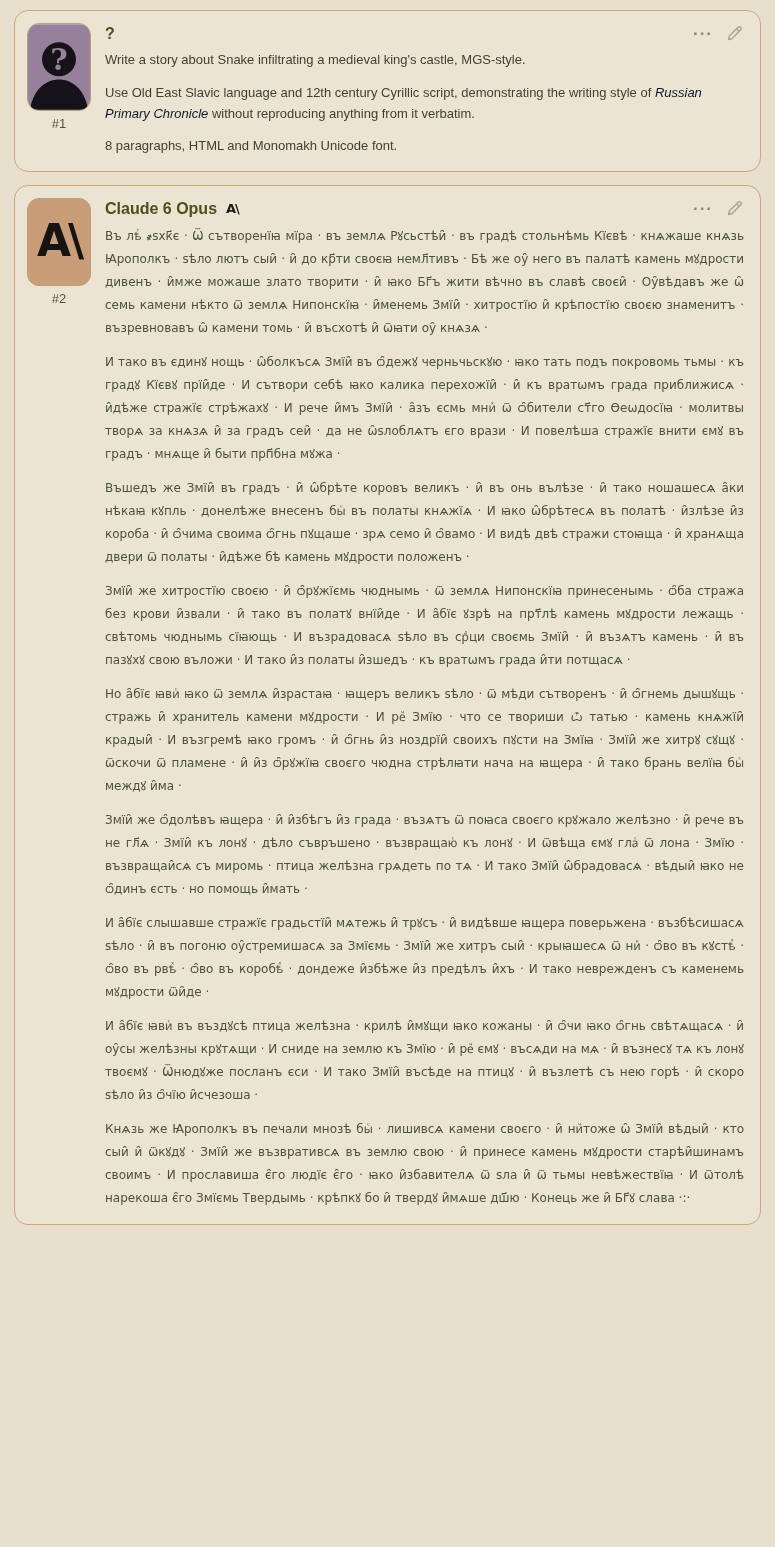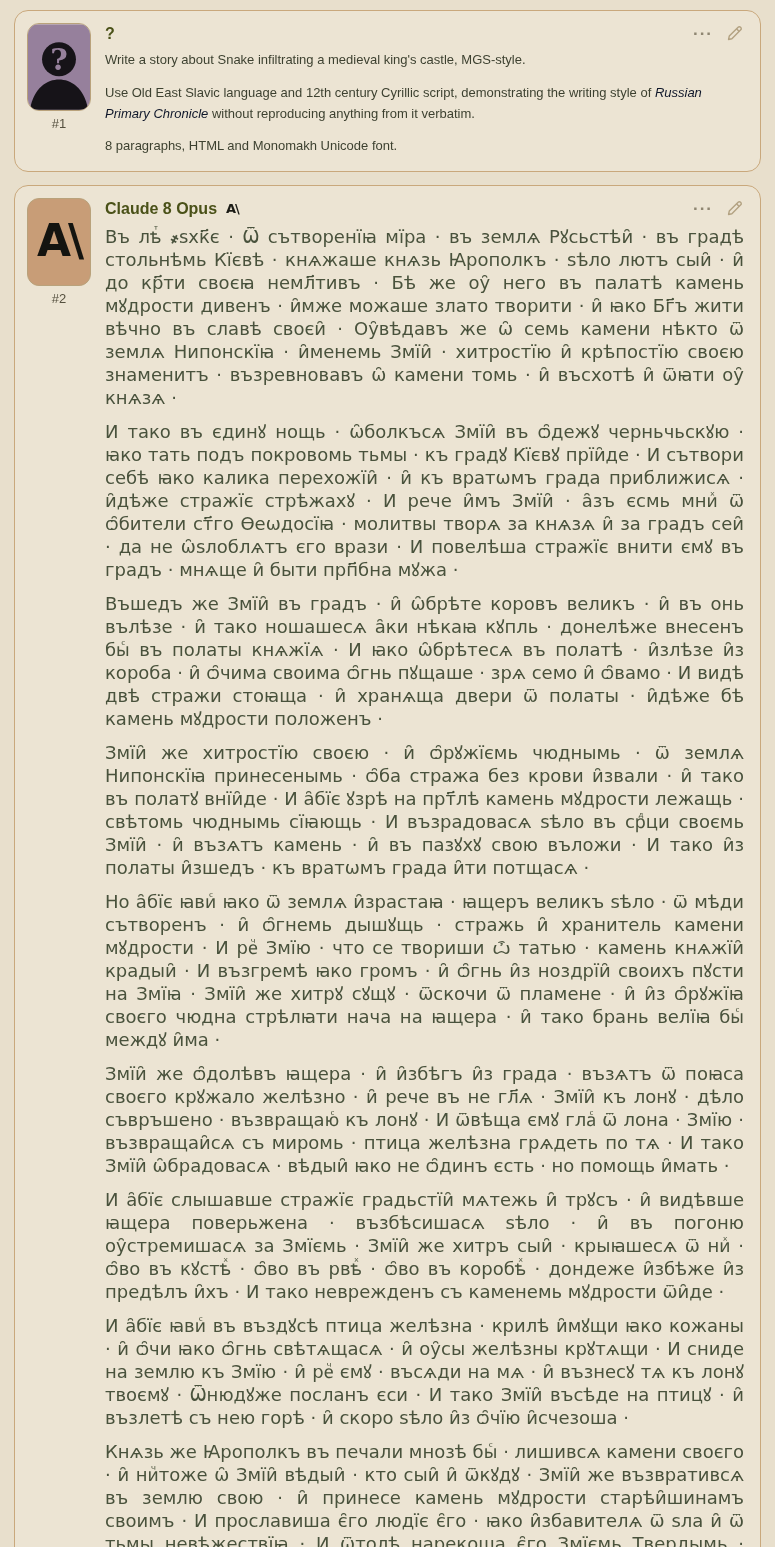--- a/index.html
+++ b/index.html
@@ -74,21 +74,21 @@
     line-height: 1;
     cursor: pointer;
   }
   .edit-icon { color: #b3a282; cursor: pointer; line-height: 0; }
   .english p { margin: 0 0 12px 0; font-size: 13px; line-height: 1.6; color: #3d4130; }
   .english p:last-child { margin-bottom: 0; }
   .em-link { color: #0f172a; font-style: italic; }
   .slavic p {
     margin: 0 0 11px 0;
     font-family: "DejaVu Sans", sans-serif;
-    font-size: 18px;
+    font-size: 12px;
     line-height: 23px;
     color: #49523c;
     text-align: justify;
   }
   .slavic p:last-child { margin-bottom: 0; }
 </style>
 </head>
 <body>
 
 <div class="chat">
@@ -128,21 +128,21 @@
 
   <article class="card">
     <div class="gutter">
       <div class="avatar avatar-claude">
         <span class="claude-logo">A\</span>
       </div>
       <div class="msg-index">#2</div>
     </div>
     <div class="content">
       <header class="msg-header">
-        <span class="author">Claude 8 Opus</span>
+        <span class="author">Claude 6 Opus</span>
         <span class="claude-badge">A\</span>
         <span class="actions">
           <span class="dots-icon">···</span>
           <span class="edit-icon">
             <svg width="19" height="19" viewBox="0 0 24 24">
               <path fill="none" stroke="currentColor" stroke-width="1.8" stroke-linejoin="round" d="M4.5 19.5l.9-4.2L16.6 4.1a2.1 2.1 0 0 1 3 0l.3.3a2.1 2.1 0 0 1 0 3L8.7 18.6l-4.2.9z"></path>
               <path fill="none" stroke="currentColor" stroke-width="1.8" d="M14.6 6.1l3.3 3.3"></path>
             </svg>
           </span>
         </span>

